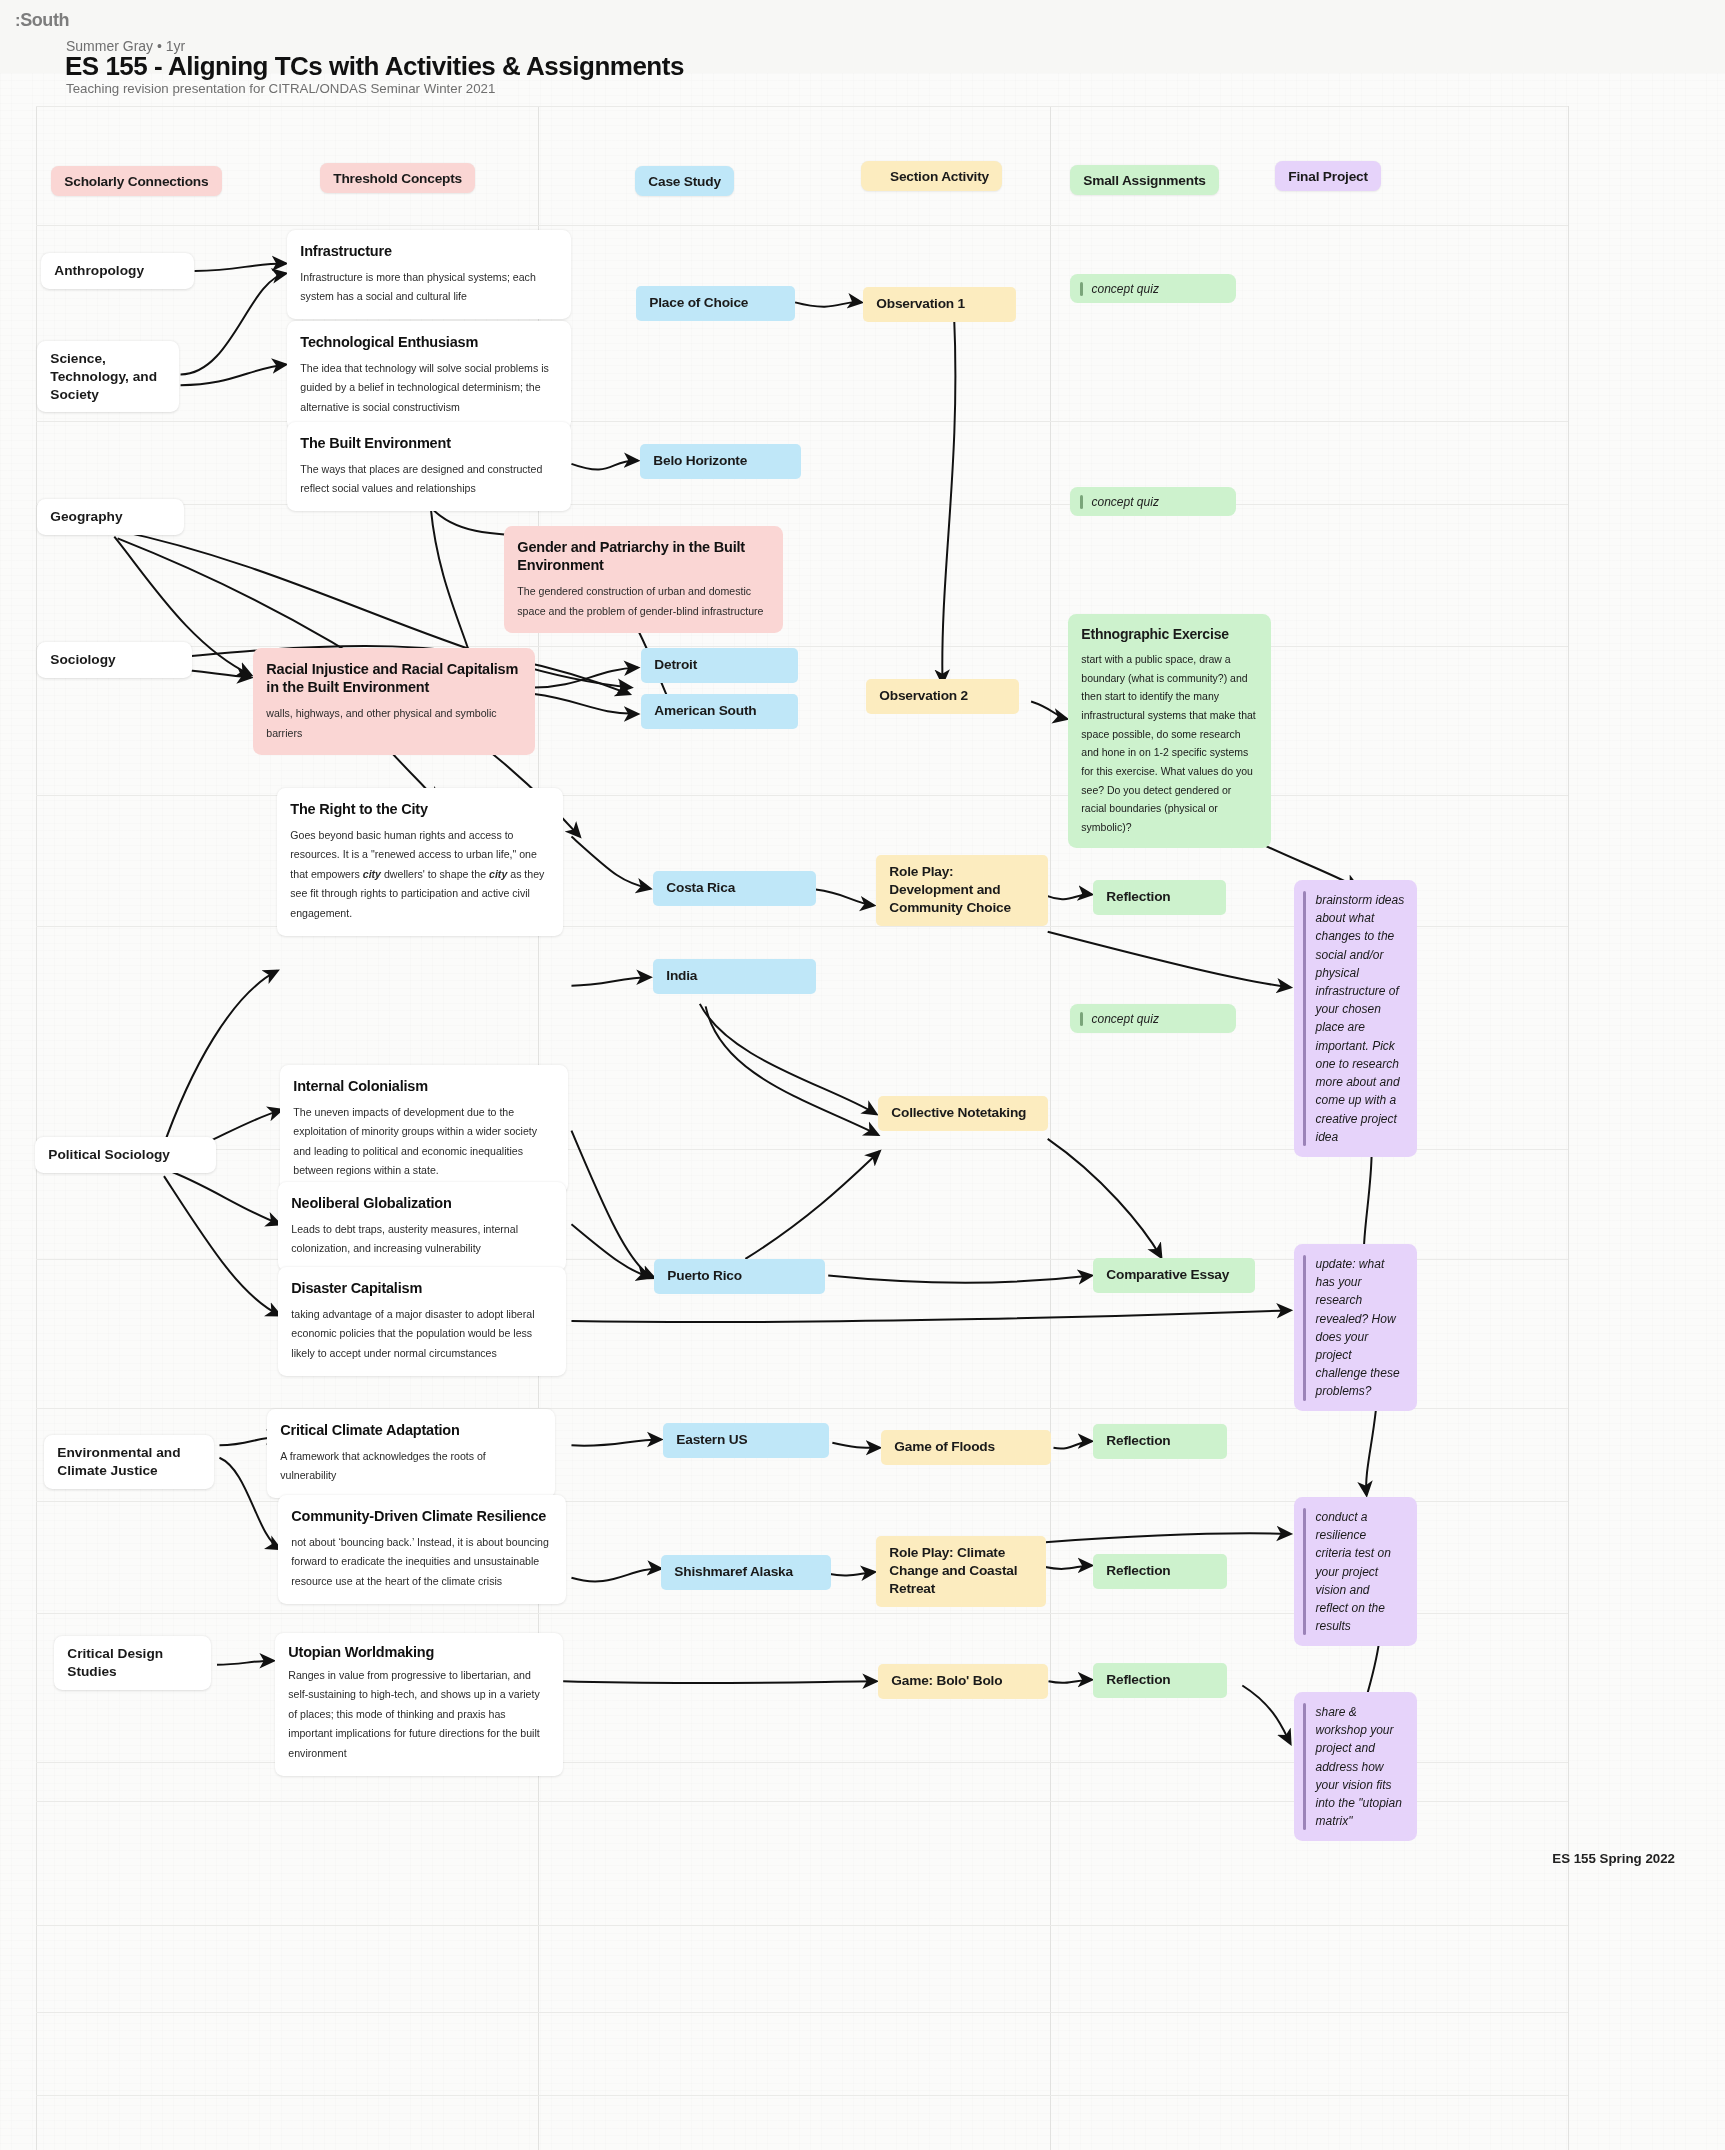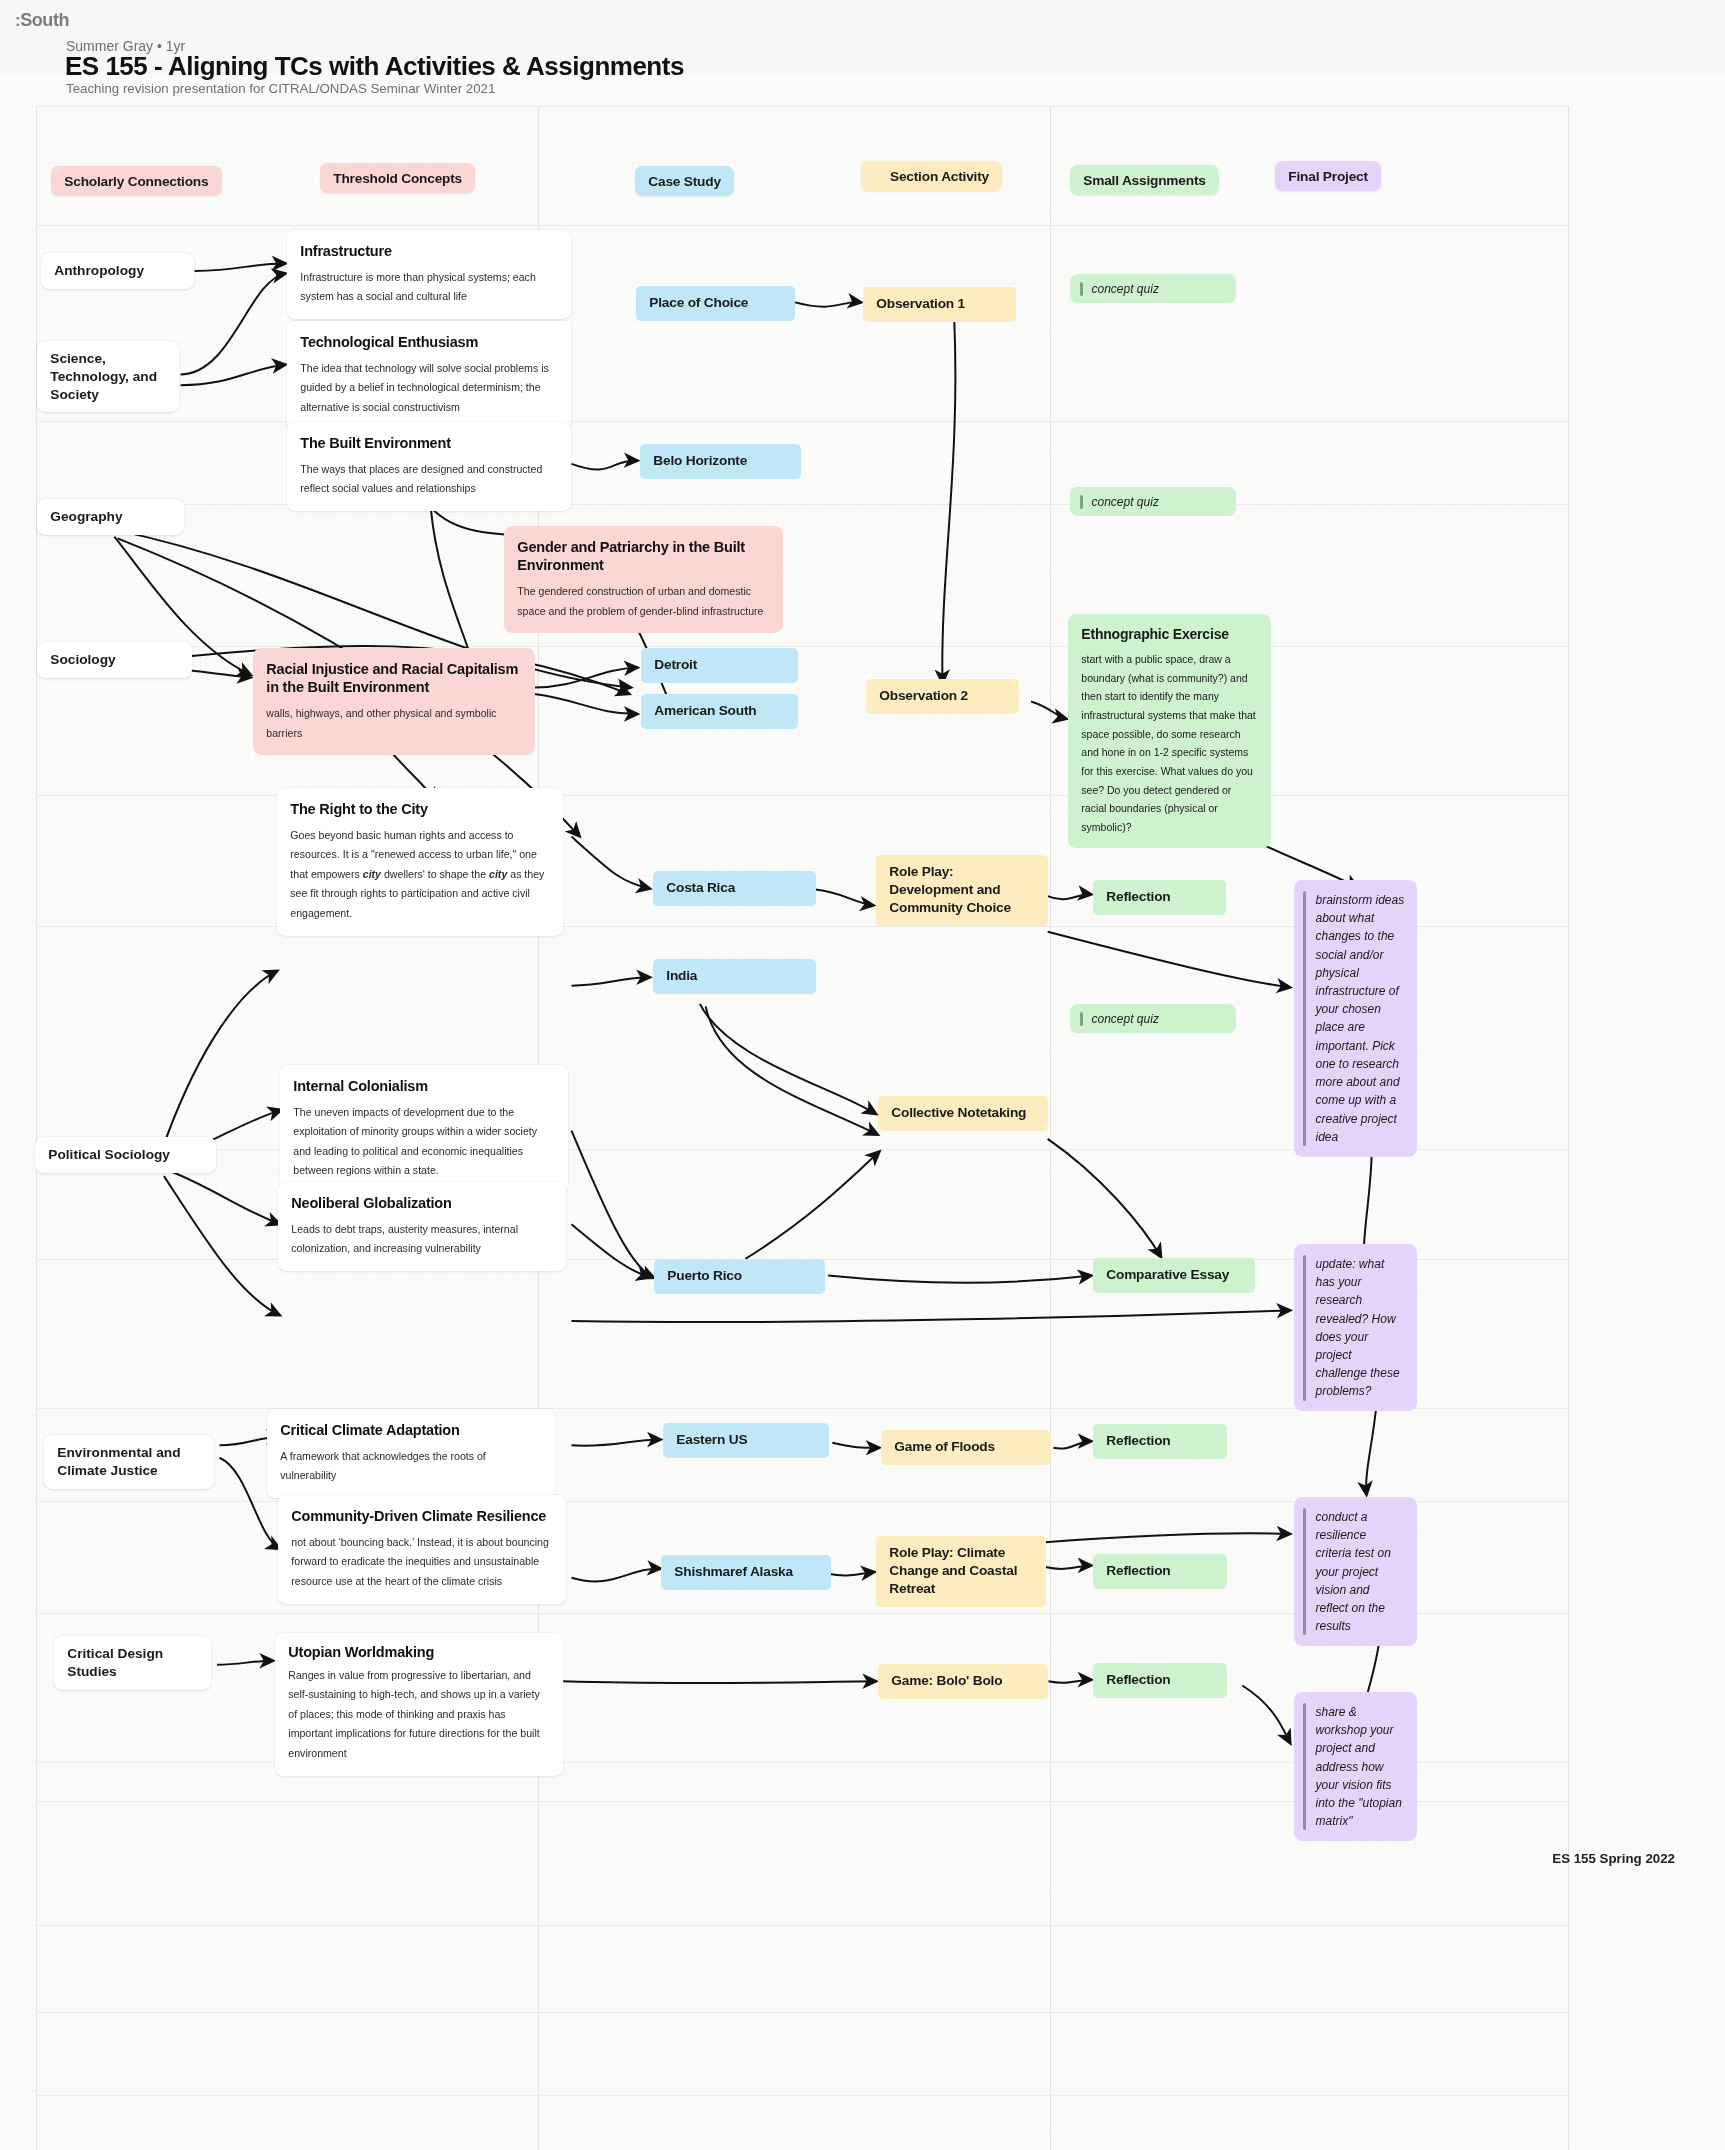--- a/index.html
+++ b/index.html
@@ -263,20 +263,24 @@
   <div class="tc white" style="left:280px;top:1065px;width:288px;">
     <div class="tc-title">Internal Colonialism</div>
     <div class="tc-body">The uneven impacts of development due to the exploitation of minority groups within a wider society and leading to political and economic inequalities between regions within a state.</div>
   </div>
 
   <div class="tc white" style="left:278px;top:1182px;width:288px;">
     <div class="tc-title">Neoliberal Globalization</div>
     <div class="tc-body">Leads to debt traps, austerity measures, internal colonization, and increasing vulnerability</div>
   </div>
 
+  <div class="tc white" style="left:278px;top:1267px;width:288px;">
+    <div class="tc-title">Disaster Capitalism</div>
+    <div class="tc-body">taking advantage of a major disaster to adopt liberal economic policies that the population would be less likely to accept under normal circumstances</div>
+  </div>
 
   <div class="tc white" style="left:267px;top:1409px;width:288px;">
     <div class="tc-title">Critical Climate Adaptation</div>
     <div class="tc-body">A framework that acknowledges the roots of vulnerability</div>
   </div>
 
   <div class="tc white" style="left:278px;top:1495px;width:288px;">
     <div class="tc-title">Community-Driven Climate Resilience</div>
     <div class="tc-body">not about ‘bouncing back.’ Instead, it is about bouncing forward to eradicate the inequities and unsustainable resource use at the heart of the climate crisis</div>
   </div>

